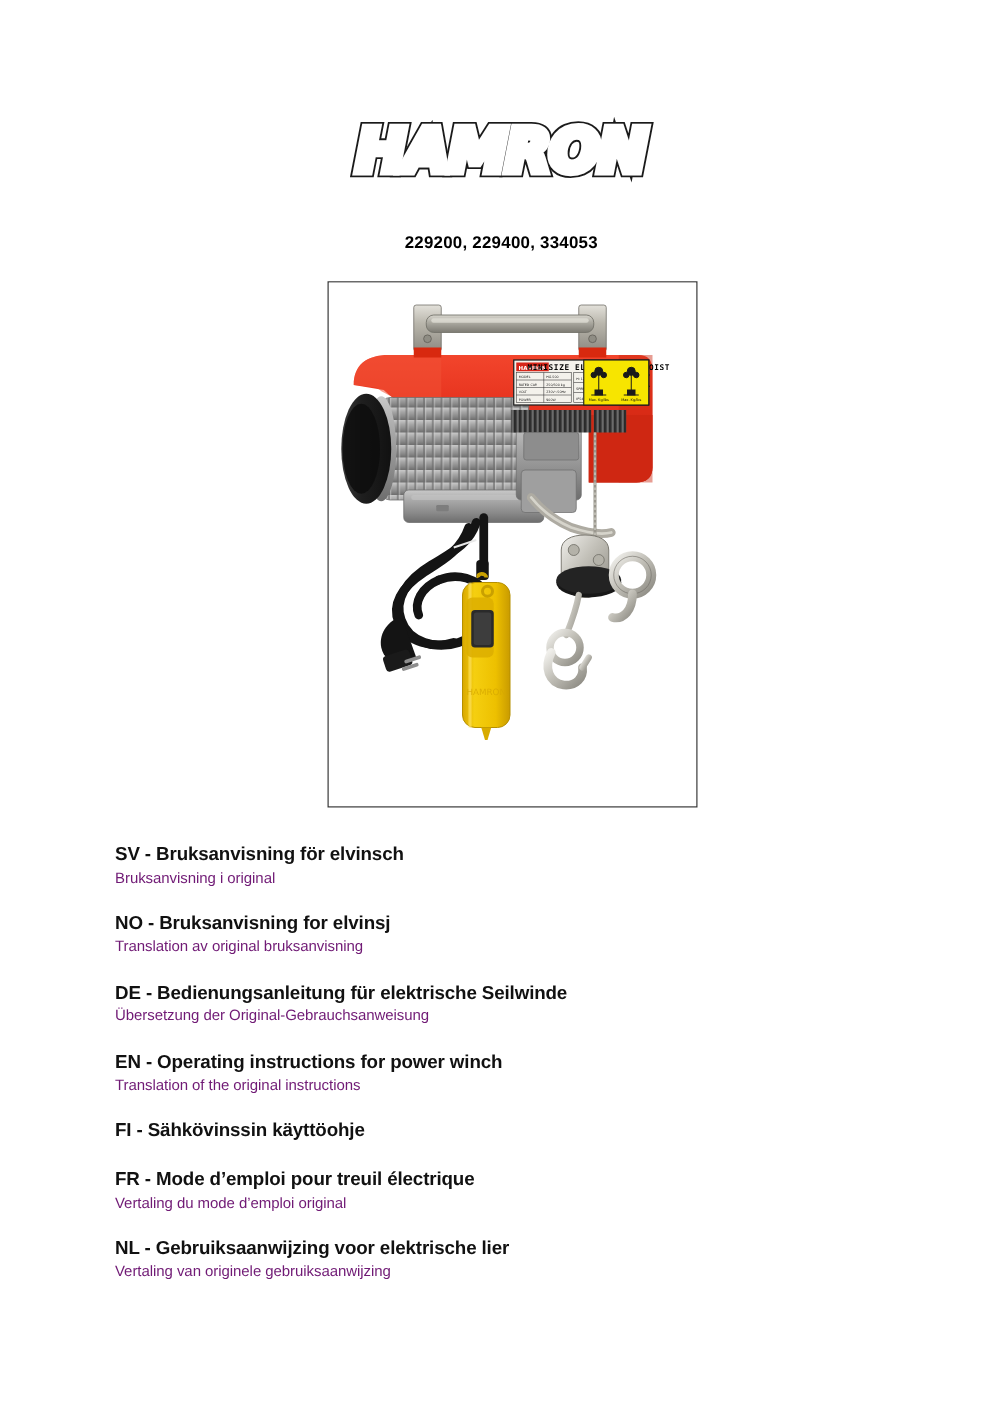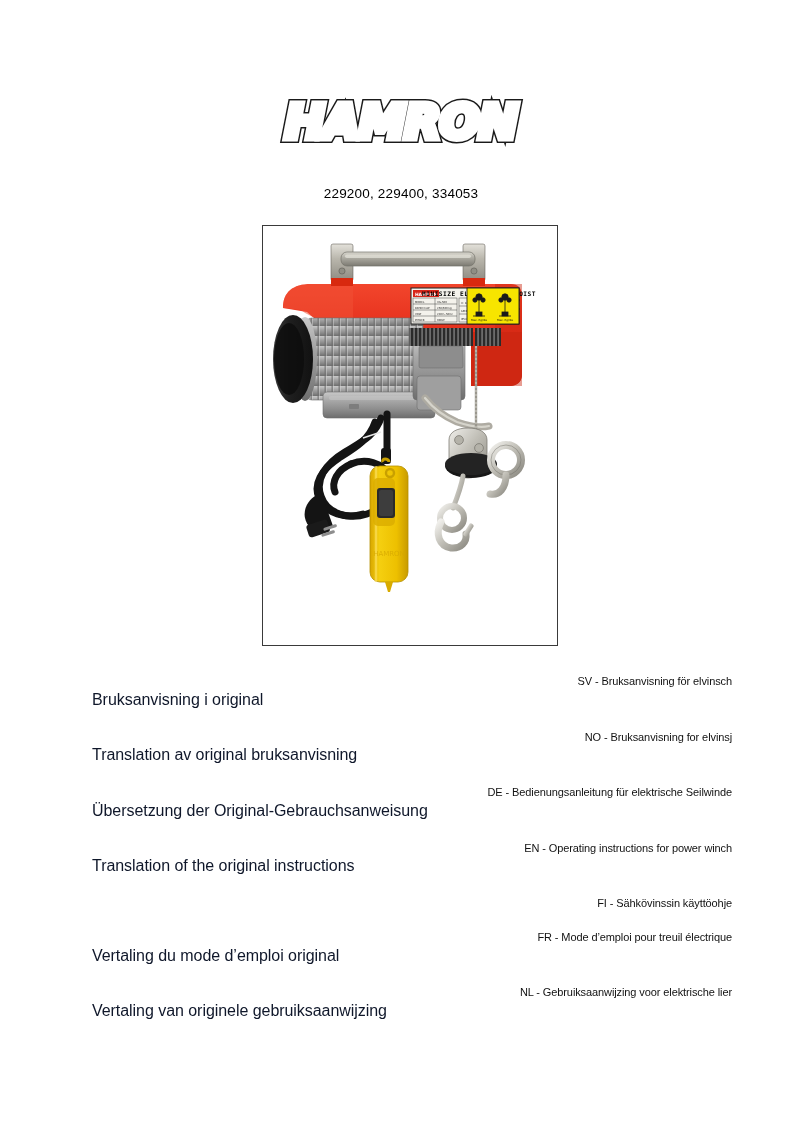--- a/index.html
+++ b/index.html
@@ -85,21 +85,21 @@
   }
 
   
   .model-numbers {
     position: absolute;
     top: 186px;
     left: 0;
     width: 802px;
     text-align: center;
     font-size: 13.5px;
-    font-weight: normal;
+    font-weight: bold;
     letter-spacing: 0.2px;
     color: #000;
   }
 
   
   .photo-frame {
     position: absolute;
     left: 262px;
     top: 225px;
     width: 296px;
@@ -120,31 +120,30 @@
   
   .lang-list {
     position: absolute;
     left: 92px;
     top: 675px;
     width: 640px;
   }
   .lang-block { margin-bottom: 20px; }
   .lang-block:last-child { margin-bottom: 0; }
   .lang-title {
-    font-size: 11px;
-    font-weight: normal;
+    font-size: 15px;
+    font-weight: bold;
     color: #111111;
     line-height: 1.25;
     letter-spacing: -0.1px;
-    text-align: right;
   }
   .lang-sub {
-    font-size: 16px;
+    font-size: 12px;
     font-weight: normal;
-    color: #0f172a;
+    color: #701a75;
     line-height: 1.3;
     margin-top: 1px;
     letter-spacing: -0.05px;
   }
 </style>
 </head>
 <body>
 
 <div class="logo-wrap">
   <div class="logo-stack">

